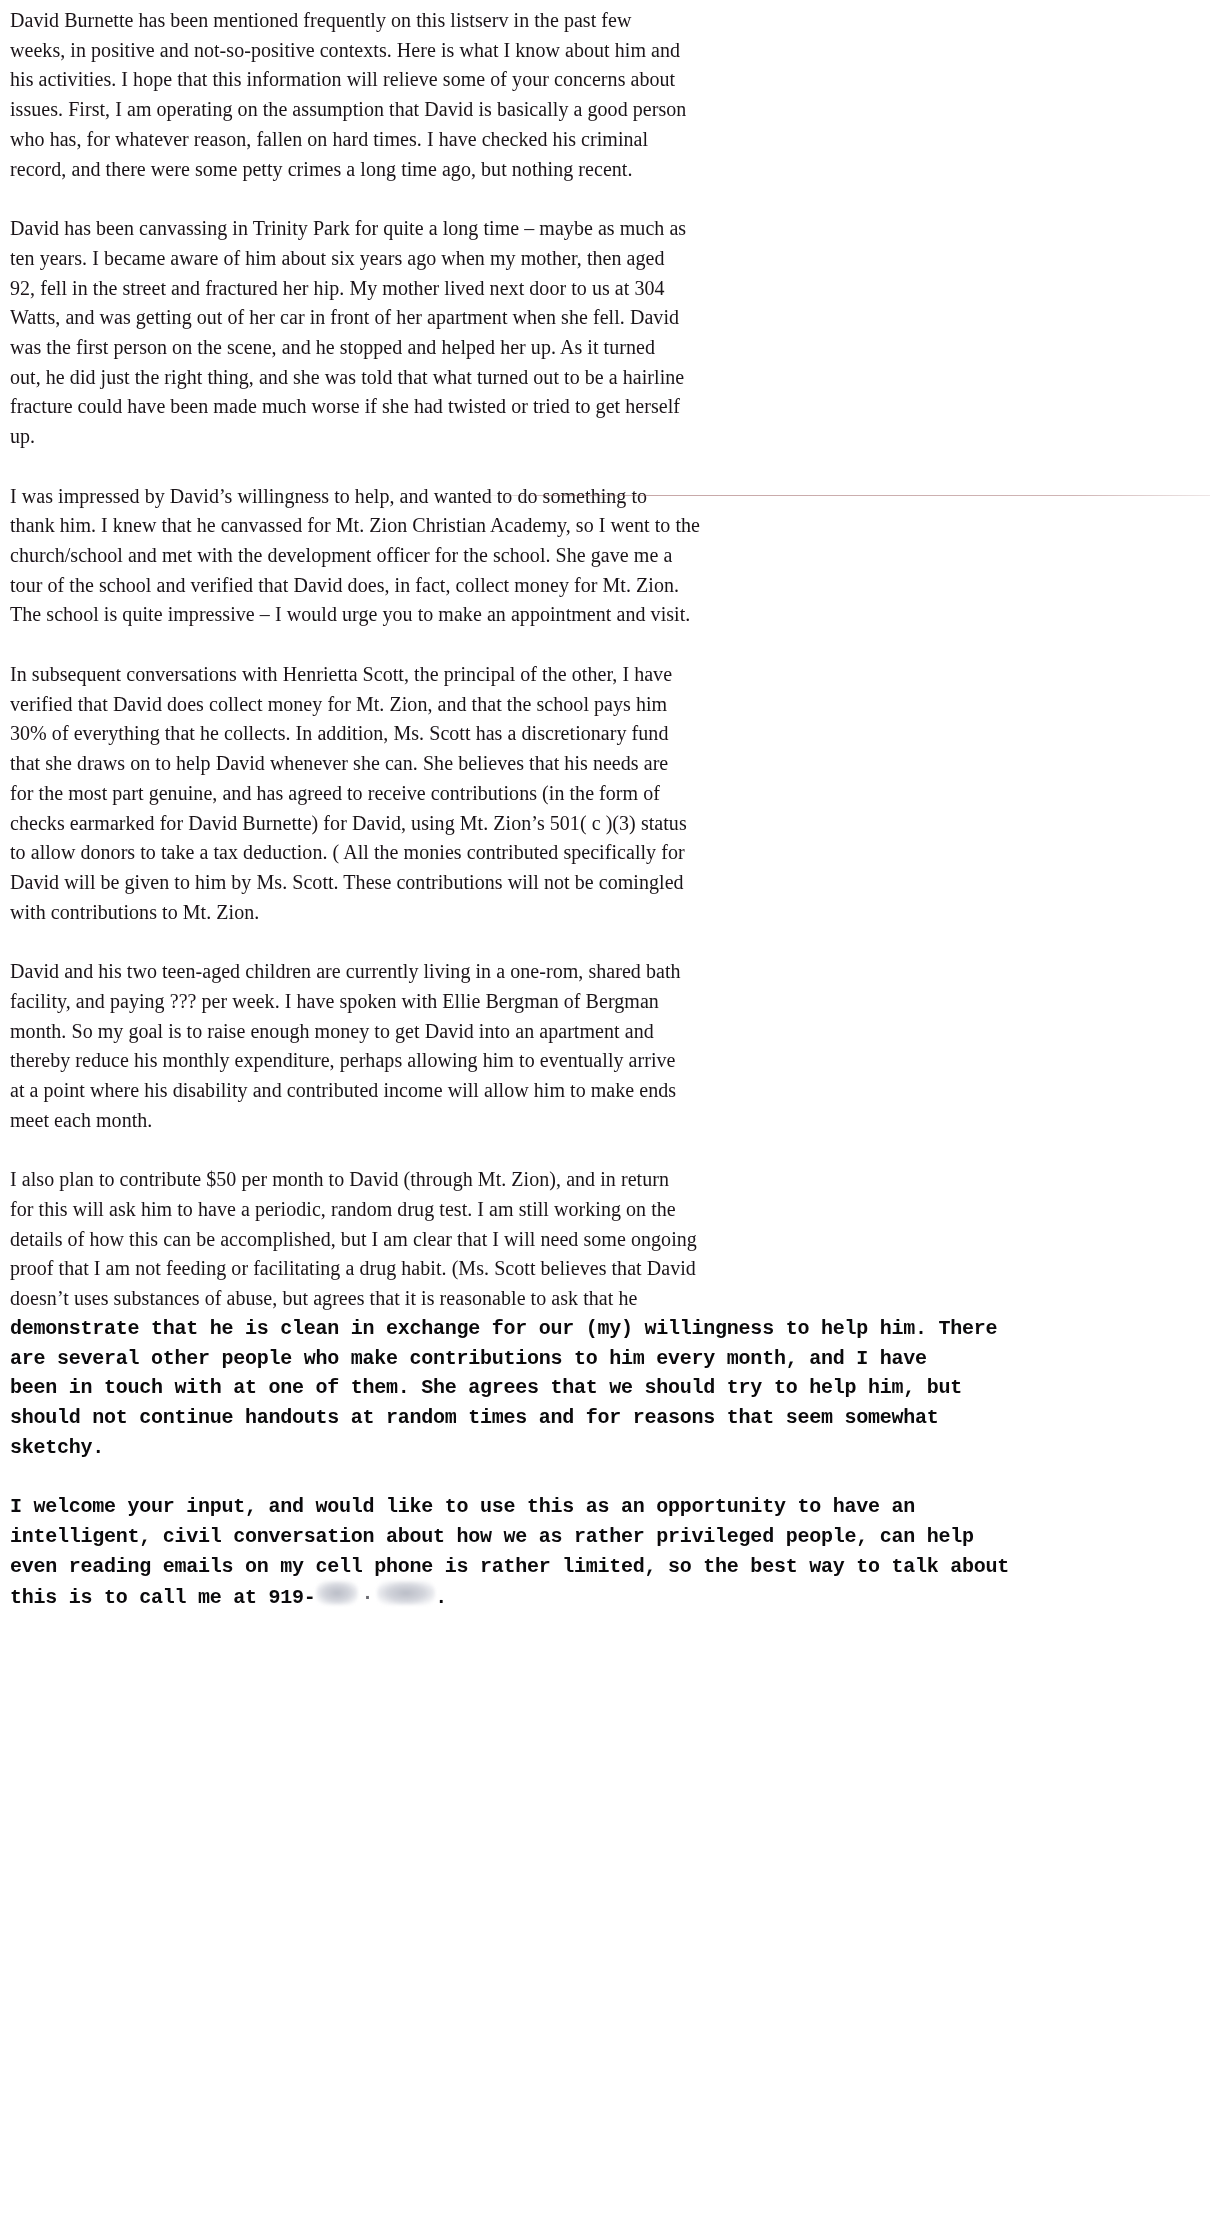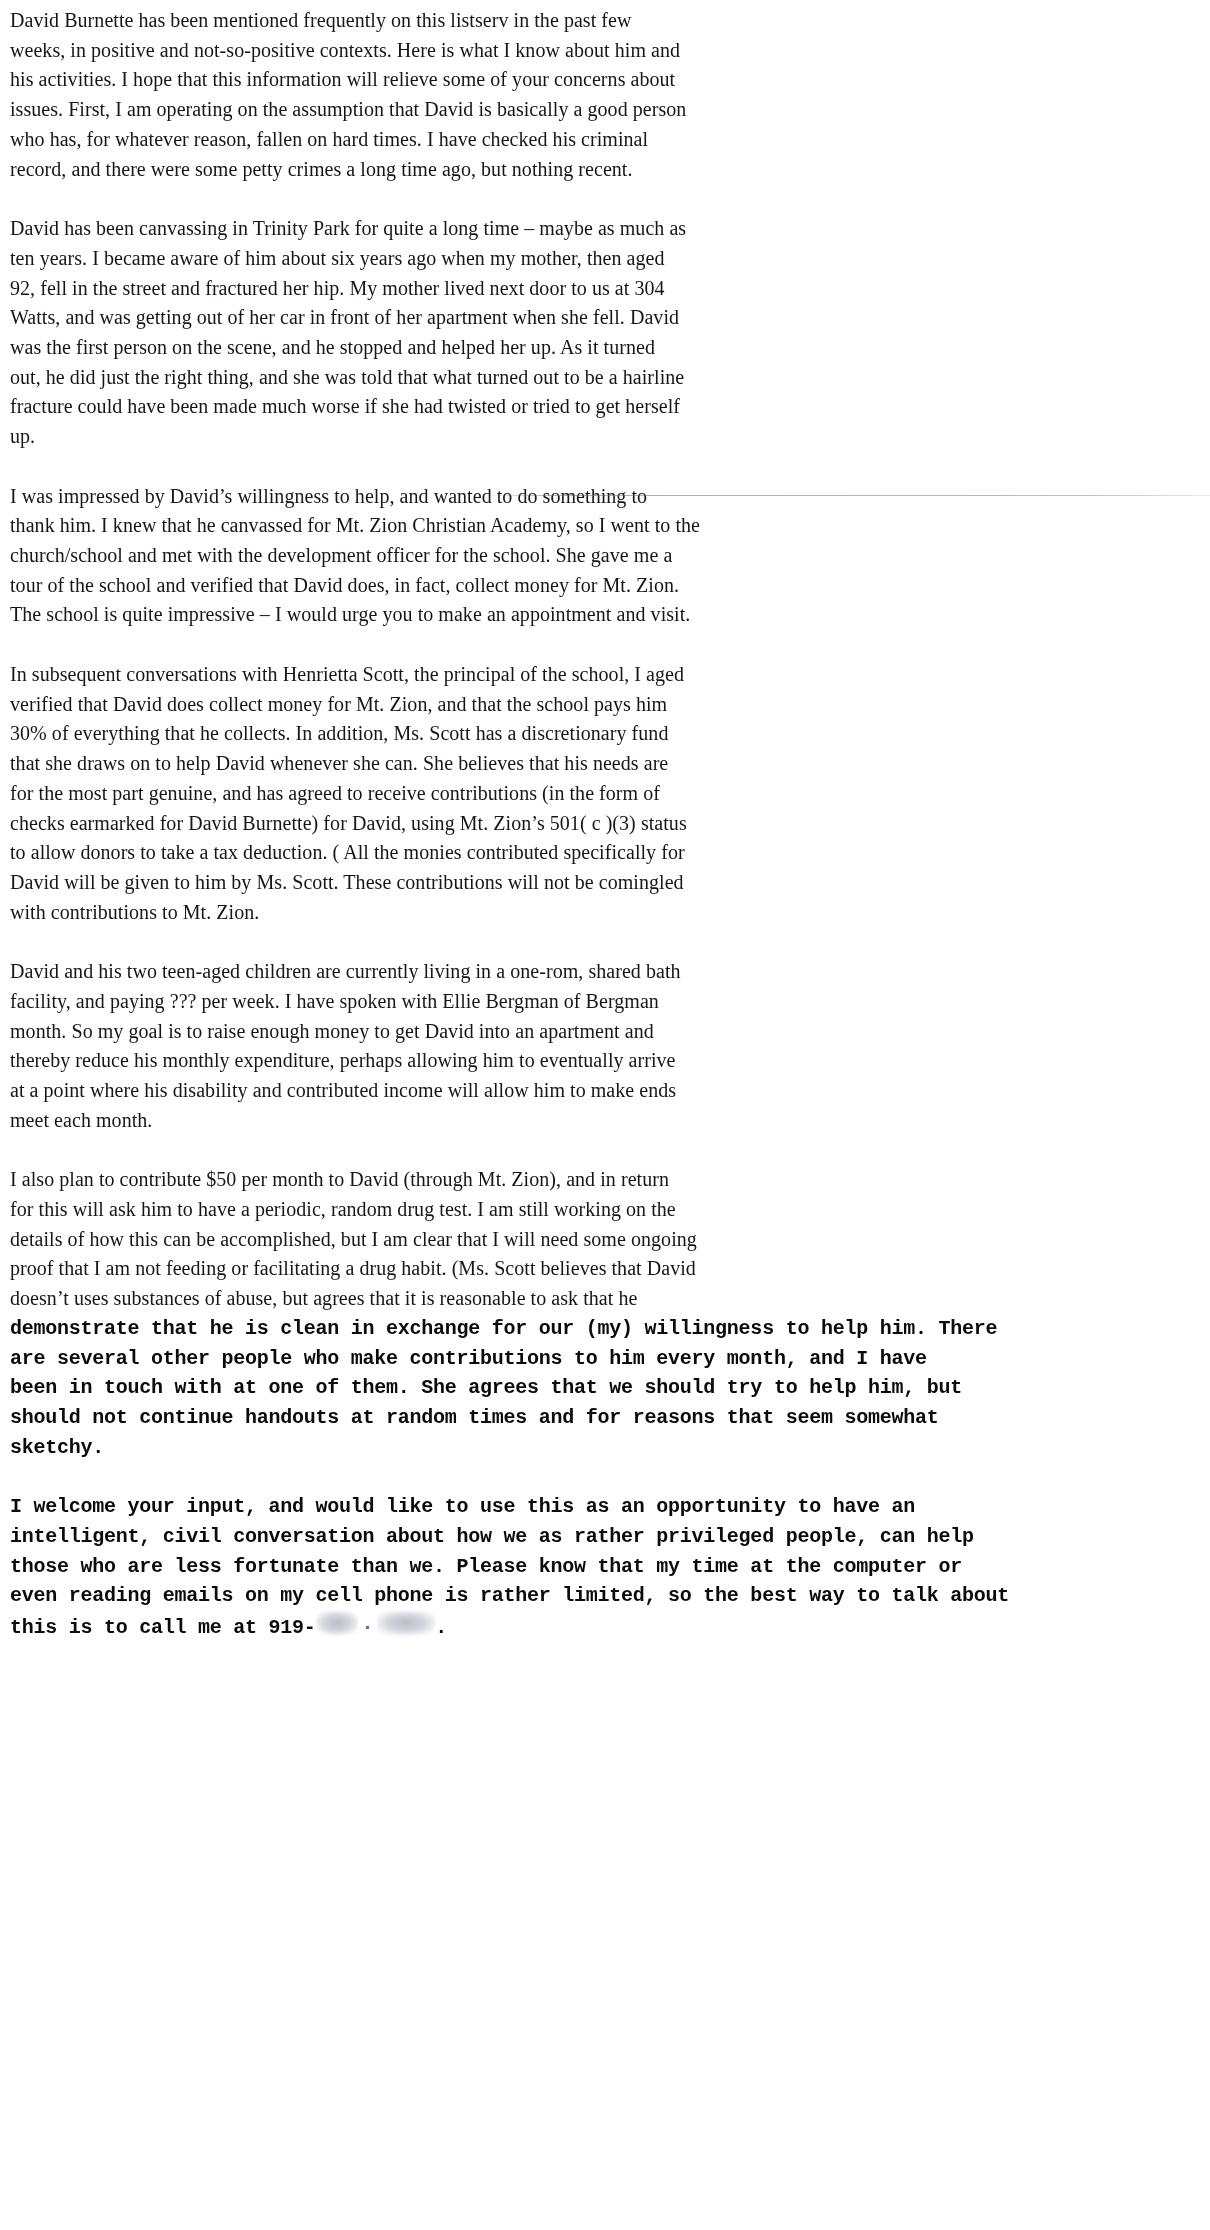--- a/index.html
+++ b/index.html
@@ -87,21 +87,21 @@
 
   <p class="para">
     <span class="line">I was impressed by David’s willingness to help, and wanted to do something to</span>
     <span class="line">thank him. I knew that he canvassed for Mt. Zion Christian Academy, so I went to the</span>
     <span class="line">church/school and met with the development officer for the school. She gave me a</span>
     <span class="line">tour of the school and verified that David does, in fact, collect money for Mt. Zion.</span>
     <span class="line">The school is quite impressive – I would urge you to make an appointment and visit.</span>
   </p>
 
   <p class="para">
-    <span class="line">In subsequent conversations with Henrietta Scott, the principal of the school, I aged</span>
+    <span class="line">In subsequent conversations with Henrietta Scott, the principal of the other, I have</span>
     <span class="line">verified that David does collect money for Mt. Zion, and that the school pays him</span>
     <span class="line">30% of everything that he collects. In addition, Ms. Scott has a discretionary fund</span>
     <span class="line">that she draws on to help David whenever she can. She believes that his needs are</span>
     <span class="line">for the most part genuine, and has agreed to receive contributions  (in the form of</span>
     <span class="line">checks earmarked for David Burnette) for David, using Mt. Zion’s 501( c )(3) status</span>
     <span class="line">to allow donors to take a tax deduction. ( All the monies contributed specifically for</span>
     <span class="line">David will be given to him by Ms. Scott. These contributions will not be comingled</span>
     <span class="line">with contributions to Mt. Zion.</span>
   </p>
 
@@ -123,18 +123,17 @@
     <span class="line heavy">demonstrate that he is clean in exchange for our (my) willingness to help him. There</span>
     <span class="line heavy">are several other people who make contributions to him every month, and I have</span>
     <span class="line heavy">been in touch with at one of them. She agrees that we should try to help him, but</span>
     <span class="line heavy">should not continue handouts at random times and for reasons that seem somewhat</span>
     <span class="line heavy">sketchy.</span>
   </p>
 
   <p class="para dark">
     <span class="line heavy">I welcome your input, and would like to use this as an opportunity to have an</span>
     <span class="line heavy">intelligent, civil conversation about how we as rather privileged people, can help</span>
-    <span class="line heavy">those who are less fortunate than we. Please know that my time at the computer or</span>
     <span class="line heavy">even reading emails on my cell phone is rather limited, so the best way to talk about</span>
     <span class="line heavy"><span>this is to call me at 919-</span><span class="redact a"></span><span class="sep">·</span><span class="redact b"></span><span>.</span></span>
   </p>
 
 </div>
 
 </body></html>

